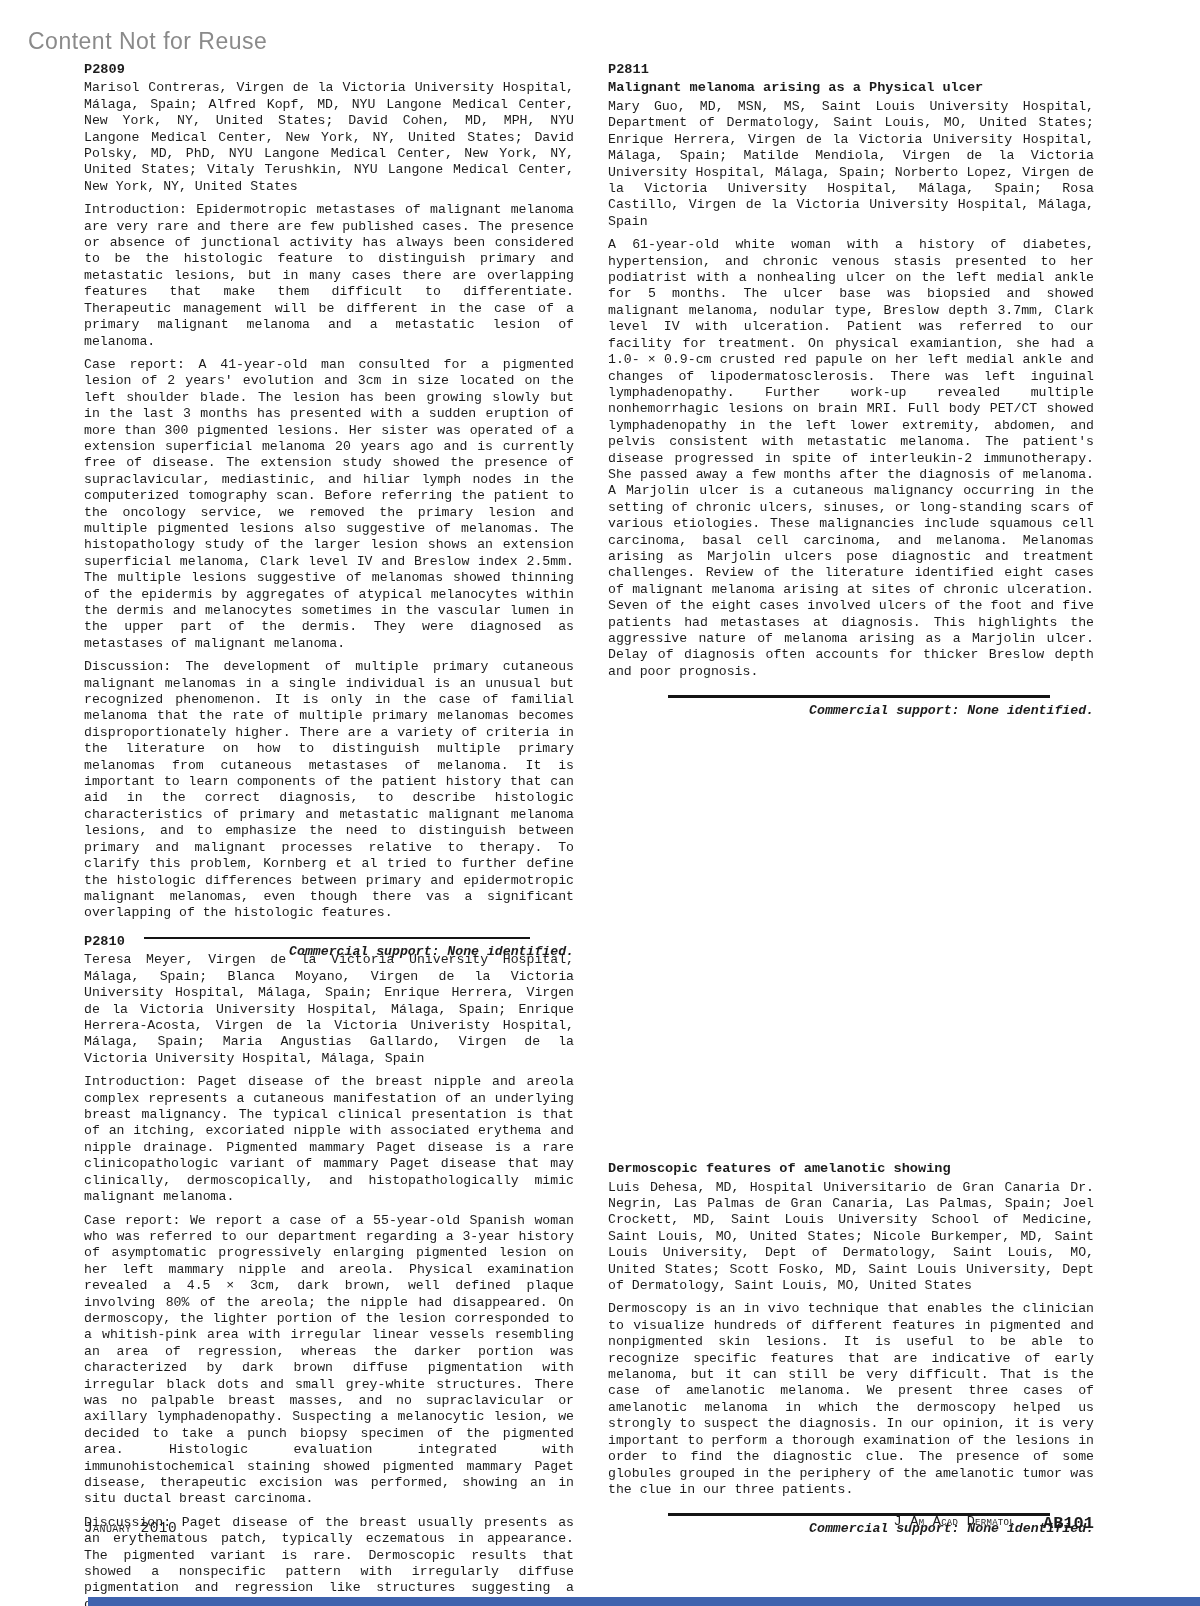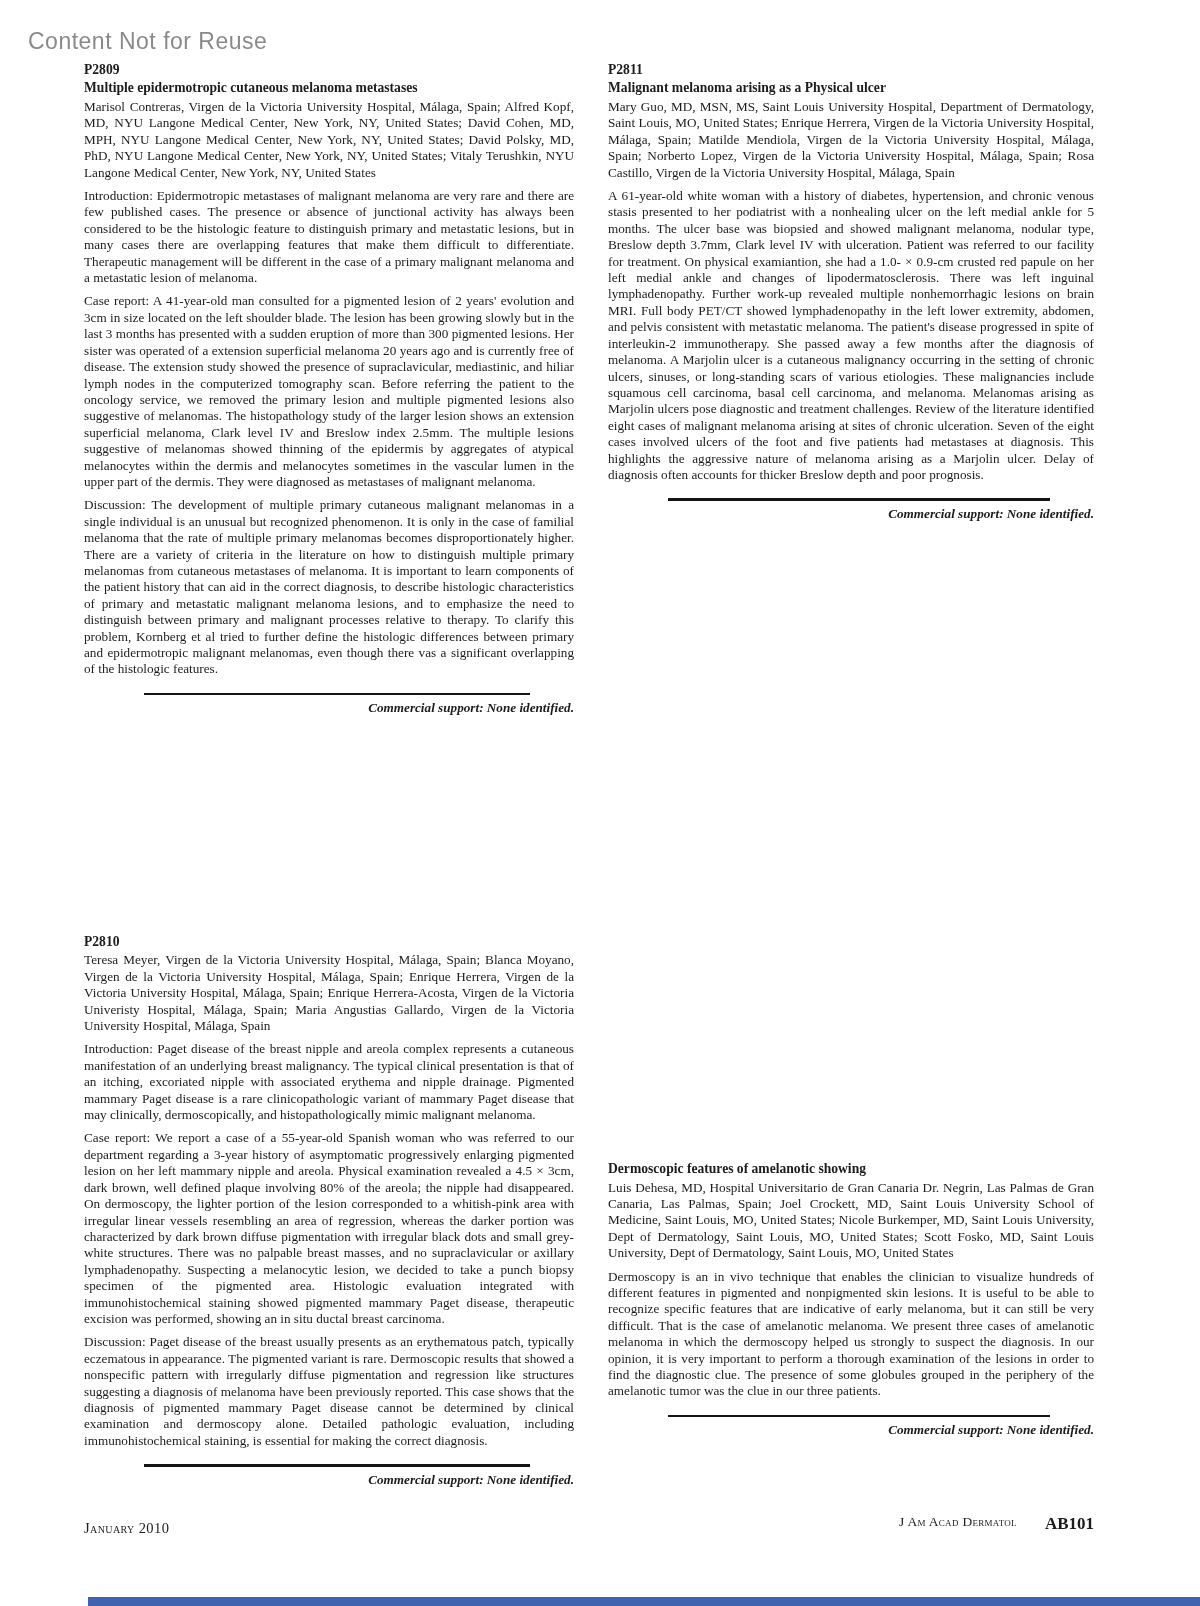--- a/index.html
+++ b/index.html
@@ -1,15 +1,15 @@
 <!DOCTYPE html>
 <html><head>
 <meta charset="utf-8">
 <style>
-  * { margin: 0; padding: 0; box-sizing: border-box; }
+  * { margin: 0; padding: 0; box-sizing: border-box; font-family: Liberation Mono, monospace; }
   html, body { width: 1200px; height: 1606px; }
   body {
     position: relative;
     background: #ffffff;
     font-family: "Liberation Serif", serif;
     color: #1c1c1c;
     overflow: hidden;
   }
   .watermark {
     position: absolute;
@@ -88,21 +88,20 @@
     background: #3f63ae;
   }
 </style>
 </head>
 <body>
 
 <div class="watermark">Content Not for Reuse</div>
 
 <section class="abstract" style="left:84px; top:62px; width:490px;">
   <div class="code">P2809</div>
-  <h2 class="title">Multiple epidermotropic cutaneous melanoma metastases</h2>
   <div class="authors">Marisol Contreras, Virgen de la Victoria University Hospital, Málaga, Spain; Alfred Kopf, MD, NYU Langone Medical Center, New York, NY, United States; David Cohen, MD, MPH, NYU Langone Medical Center, New York, NY, United States; David Polsky, MD, PhD, NYU Langone Medical Center, New York, NY, United States; Vitaly Terushkin, NYU Langone Medical Center, New York, NY, United States</div>
   <p class="para">Introduction: Epidermotropic metastases of malignant melanoma are very rare and there are few published cases. The presence or absence of junctional activity has always been considered to be the histologic feature to distinguish primary and metastatic lesions, but in many cases there are overlapping features that make them difficult to differentiate. Therapeutic management will be different in the case of a primary malignant melanoma and a metastatic lesion of melanoma.</p>
   <p class="para">Case report: A 41-year-old man consulted for a pigmented lesion of 2 years' evolution and 3cm in size located on the left shoulder blade. The lesion has been growing slowly but in the last 3 months has presented with a sudden eruption of more than 300 pigmented lesions. Her sister was operated of a extension superficial melanoma 20 years ago and is currently free of disease. The extension study showed the presence of supraclavicular, mediastinic, and hiliar lymph nodes in the computerized tomography scan. Before referring the patient to the oncology service, we removed the primary lesion and multiple pigmented lesions also suggestive of melanomas. The histopathology study of the larger lesion shows an extension superficial melanoma, Clark level IV and Breslow index 2.5mm. The multiple lesions suggestive of melanomas showed thinning of the epidermis by aggregates of atypical melanocytes within the dermis and melanocytes sometimes in the vascular lumen in the upper part of the dermis. They were diagnosed as metastases of malignant melanoma.</p>
   <p class="para">Discussion: The development of multiple primary cutaneous malignant melanomas in a single individual is an unusual but recognized phenomenon. It is only in the case of familial melanoma that the rate of multiple primary melanomas becomes disproportionately higher. There are a variety of criteria in the literature on how to distinguish multiple primary melanomas from cutaneous metastases of melanoma. It is important to learn components of the patient history that can aid in the correct diagnosis, to describe histologic characteristics of primary and metastatic malignant melanoma lesions, and to emphasize the need to distinguish between primary and malignant processes relative to therapy. To clarify this problem, Kornberg et al tried to further define the histologic differences between primary and epidermotropic malignant melanomas, even though there vas a significant overlapping of the histologic features.</p>
   <div class="rule"></div>
   <div class="support">Commercial support: None identified.</div>
 </section>
 
 <section class="abstract" style="left:84px; top:894px; width:490px;margin-top:40px;">
   <div class="code">P2810</div>

